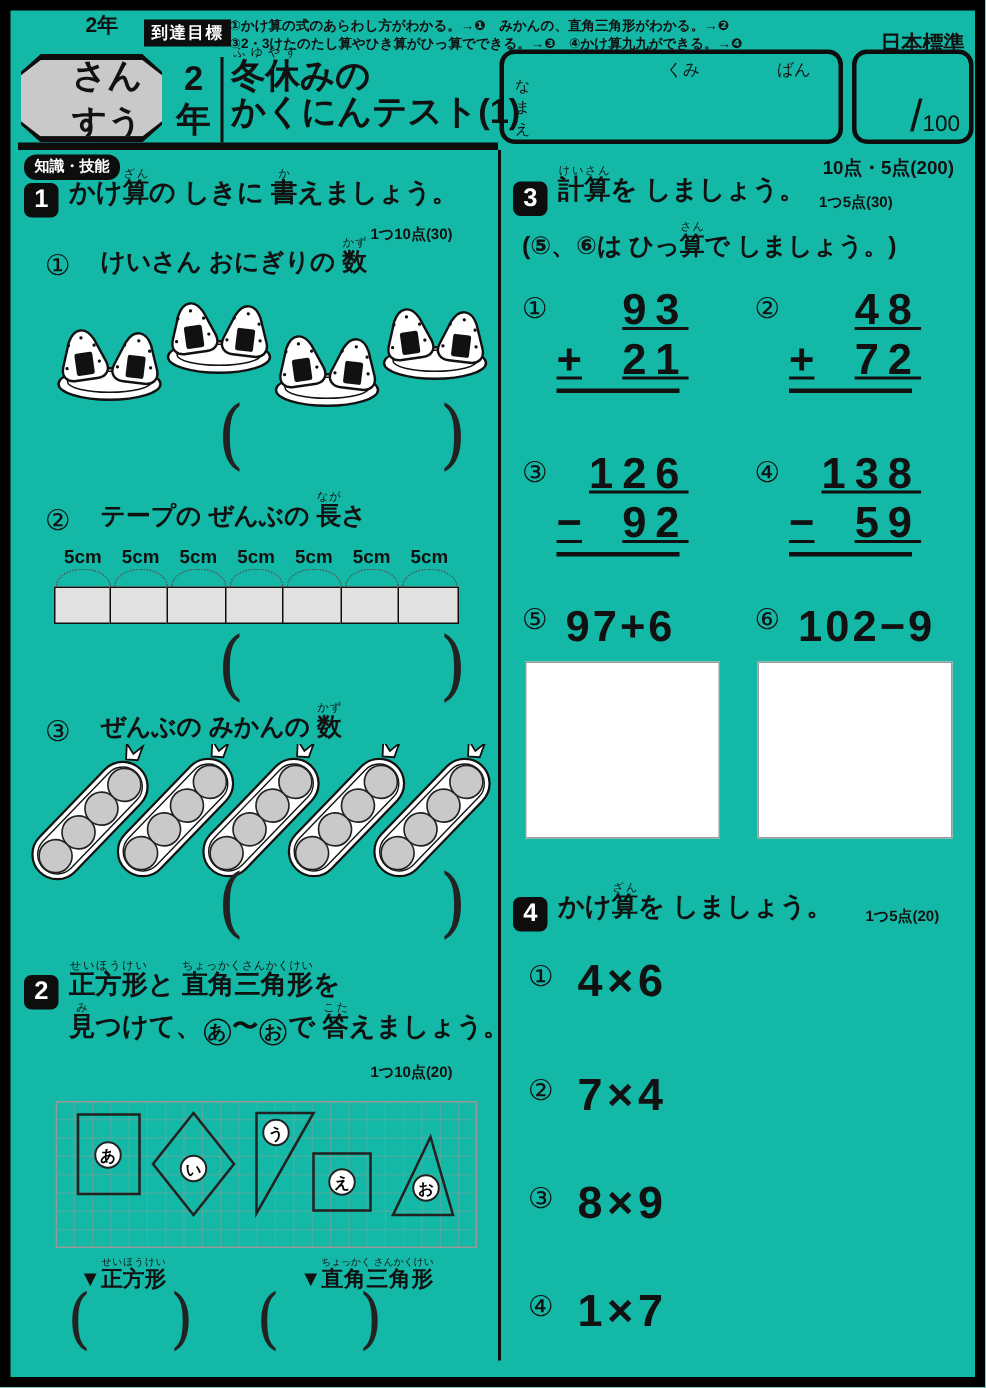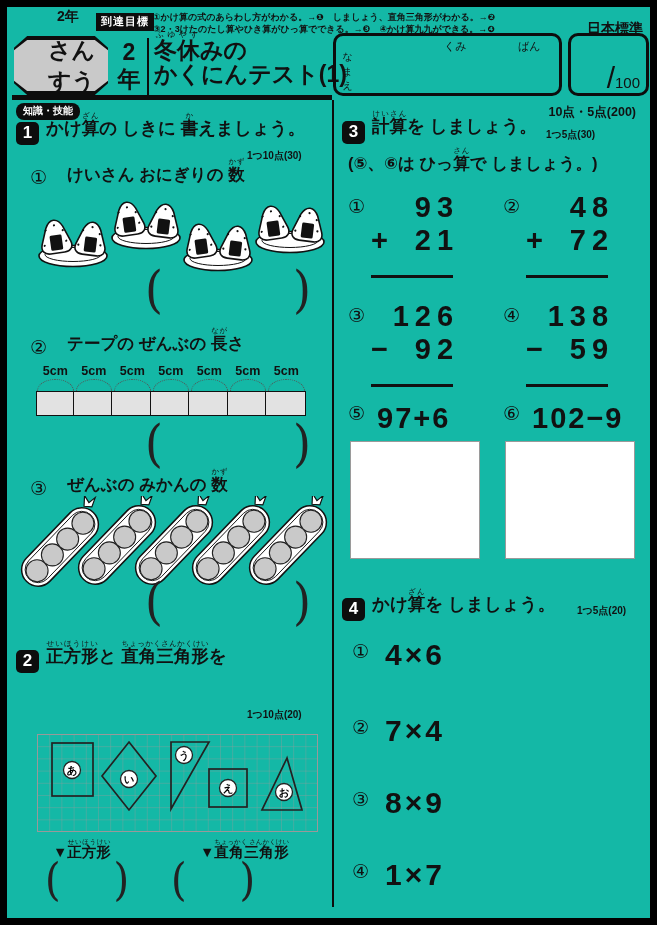--- a/index.html
+++ b/index.html
@@ -53,41 +53,41 @@
   .tape{left:36px;top:364px;display:flex;}
   .tapeseg{width:38.5px;display:flex;flex-direction:column;box-sizing:border-box;}
   .seglabel{text-align:center;font-size:12.5px;font-weight:700;height:15px;line-height:14px;}
   .arc{height:11px;border:1.4px dotted #555;border-bottom:none;border-radius:50% 50% 0 0/100% 100% 0 0;margin:0 1px;}
   .segbox{height:23px;background:#e2e2e2;border:1.6px solid #111;margin-left:-1.6px;}
   .tapeseg:first-child .segbox{margin-left:0;}
   
   .vprob{display:flex;gap:6px;}
   .cnum{font-size:19px;font-weight:500;flex:none;}
   .vprob .cnum{margin-top:2px;}
-  .stack{width:82px;border-bottom:3px solid #111;padding-bottom:20px;font-size:29px;font-weight:700;}
+  .stack{width:82px;border-bottom:3px solid #111;padding-bottom:4px;font-size:29px;font-weight:700;text-decoration:underline;}
   .stack .toprow{text-align:right;letter-spacing:6px;margin-right:-6px;line-height:1;}
   .stack .botrow{display:flex;justify-content:space-between;line-height:1;margin-top:4px;}
   .stack .val{letter-spacing:6px;margin-right:-6px;}
   .bprob{display:flex;gap:12px;}
   .bprob .expr{font-size:29px;font-weight:700;letter-spacing:2px;line-height:1;margin-top:2px;}
   .answer-box{border:1.5px solid #9a9a9a;background:#fff;width:130px;height:118px;box-sizing:border-box;}
   .q4row{display:flex;gap:16px;align-items:flex-start;}
   .q4row .expr{font-size:30px;font-weight:700;letter-spacing:3px;line-height:1;margin-top:0px;}
   .anslabel{font-size:14.5px;font-weight:700;white-space:nowrap;}
   .anslabel rt{font-size:6.5px;}
 </style>
 </head>
 <body>
 
 <div class="page">
   <div class="frame"></div>
 
   <div class="abs grade-top">2年</div>
   <div class="abs goals-badge">到達目標</div>
-  <div class="abs goals-line" style="top:11px">①かけ算の式のあらわし方がわかる。→❶　しましょう、直角三角形がわかる。→❷</div>
+  <div class="abs goals-line" style="top:11px">①かけ算の式のあらわし方がわかる。→❶　みかんの、直角三角形がわかる。→❷</div>
   <div class="abs goals-line" style="top:22.5px">③2・3けたのたし算やひき算がひっ算でできる。→❸　④かけ算九九ができる。→❹</div>
   <div class="abs publisher">日本標準</div>
 
   <div class="abs subject-oct">
     <div class="subject-oct-in">さんすう</div>
   </div>
   <div class="abs grade-stack">
     <div>2</div>
     <div>年</div>
   </div>
@@ -222,20 +222,21 @@
   </svg>
   <div class="abs parens" style="left:145px;top:578px;width:166px;font-size:46px;">
     <span>(</span>
     <span>)</span>
   </div>
 
   <div class="abs qheader" style="left:16px;top:640px;">
     <div class="qsquare" style="margin-top:10px">2</div>
     <div>
       <div><ruby>正方形<rt>せいほうけい</rt></ruby><span>と </span><ruby>直角三角形<rt>ちょっかくさんかくけい</rt></ruby><span>を</span></div>
+      <div><ruby>見<rt>み</rt></ruby><span>つけて、</span><span class="circ-kana">あ</span><span>〜</span><span class="circ-kana">お</span><span>で </span><ruby>答<rt>こた</rt></ruby><span>えましょう。</span></div>
     </div>
   </div>
   <div class="abs points" style="left:247px;top:708px;">1つ10点(20)</div>
 
   <svg class="abs" style="left:37px;top:734px;" width="281" height="98" viewBox="0 0 281 98">
     <defs>
       <pattern id="gp" width="12.2" height="12.2" patternUnits="userSpaceOnUse">
         <path d="M12.2 0H0V12.2" fill="none" stroke="#999" stroke-width="0.7"></path>
       </pattern>
     </defs>

